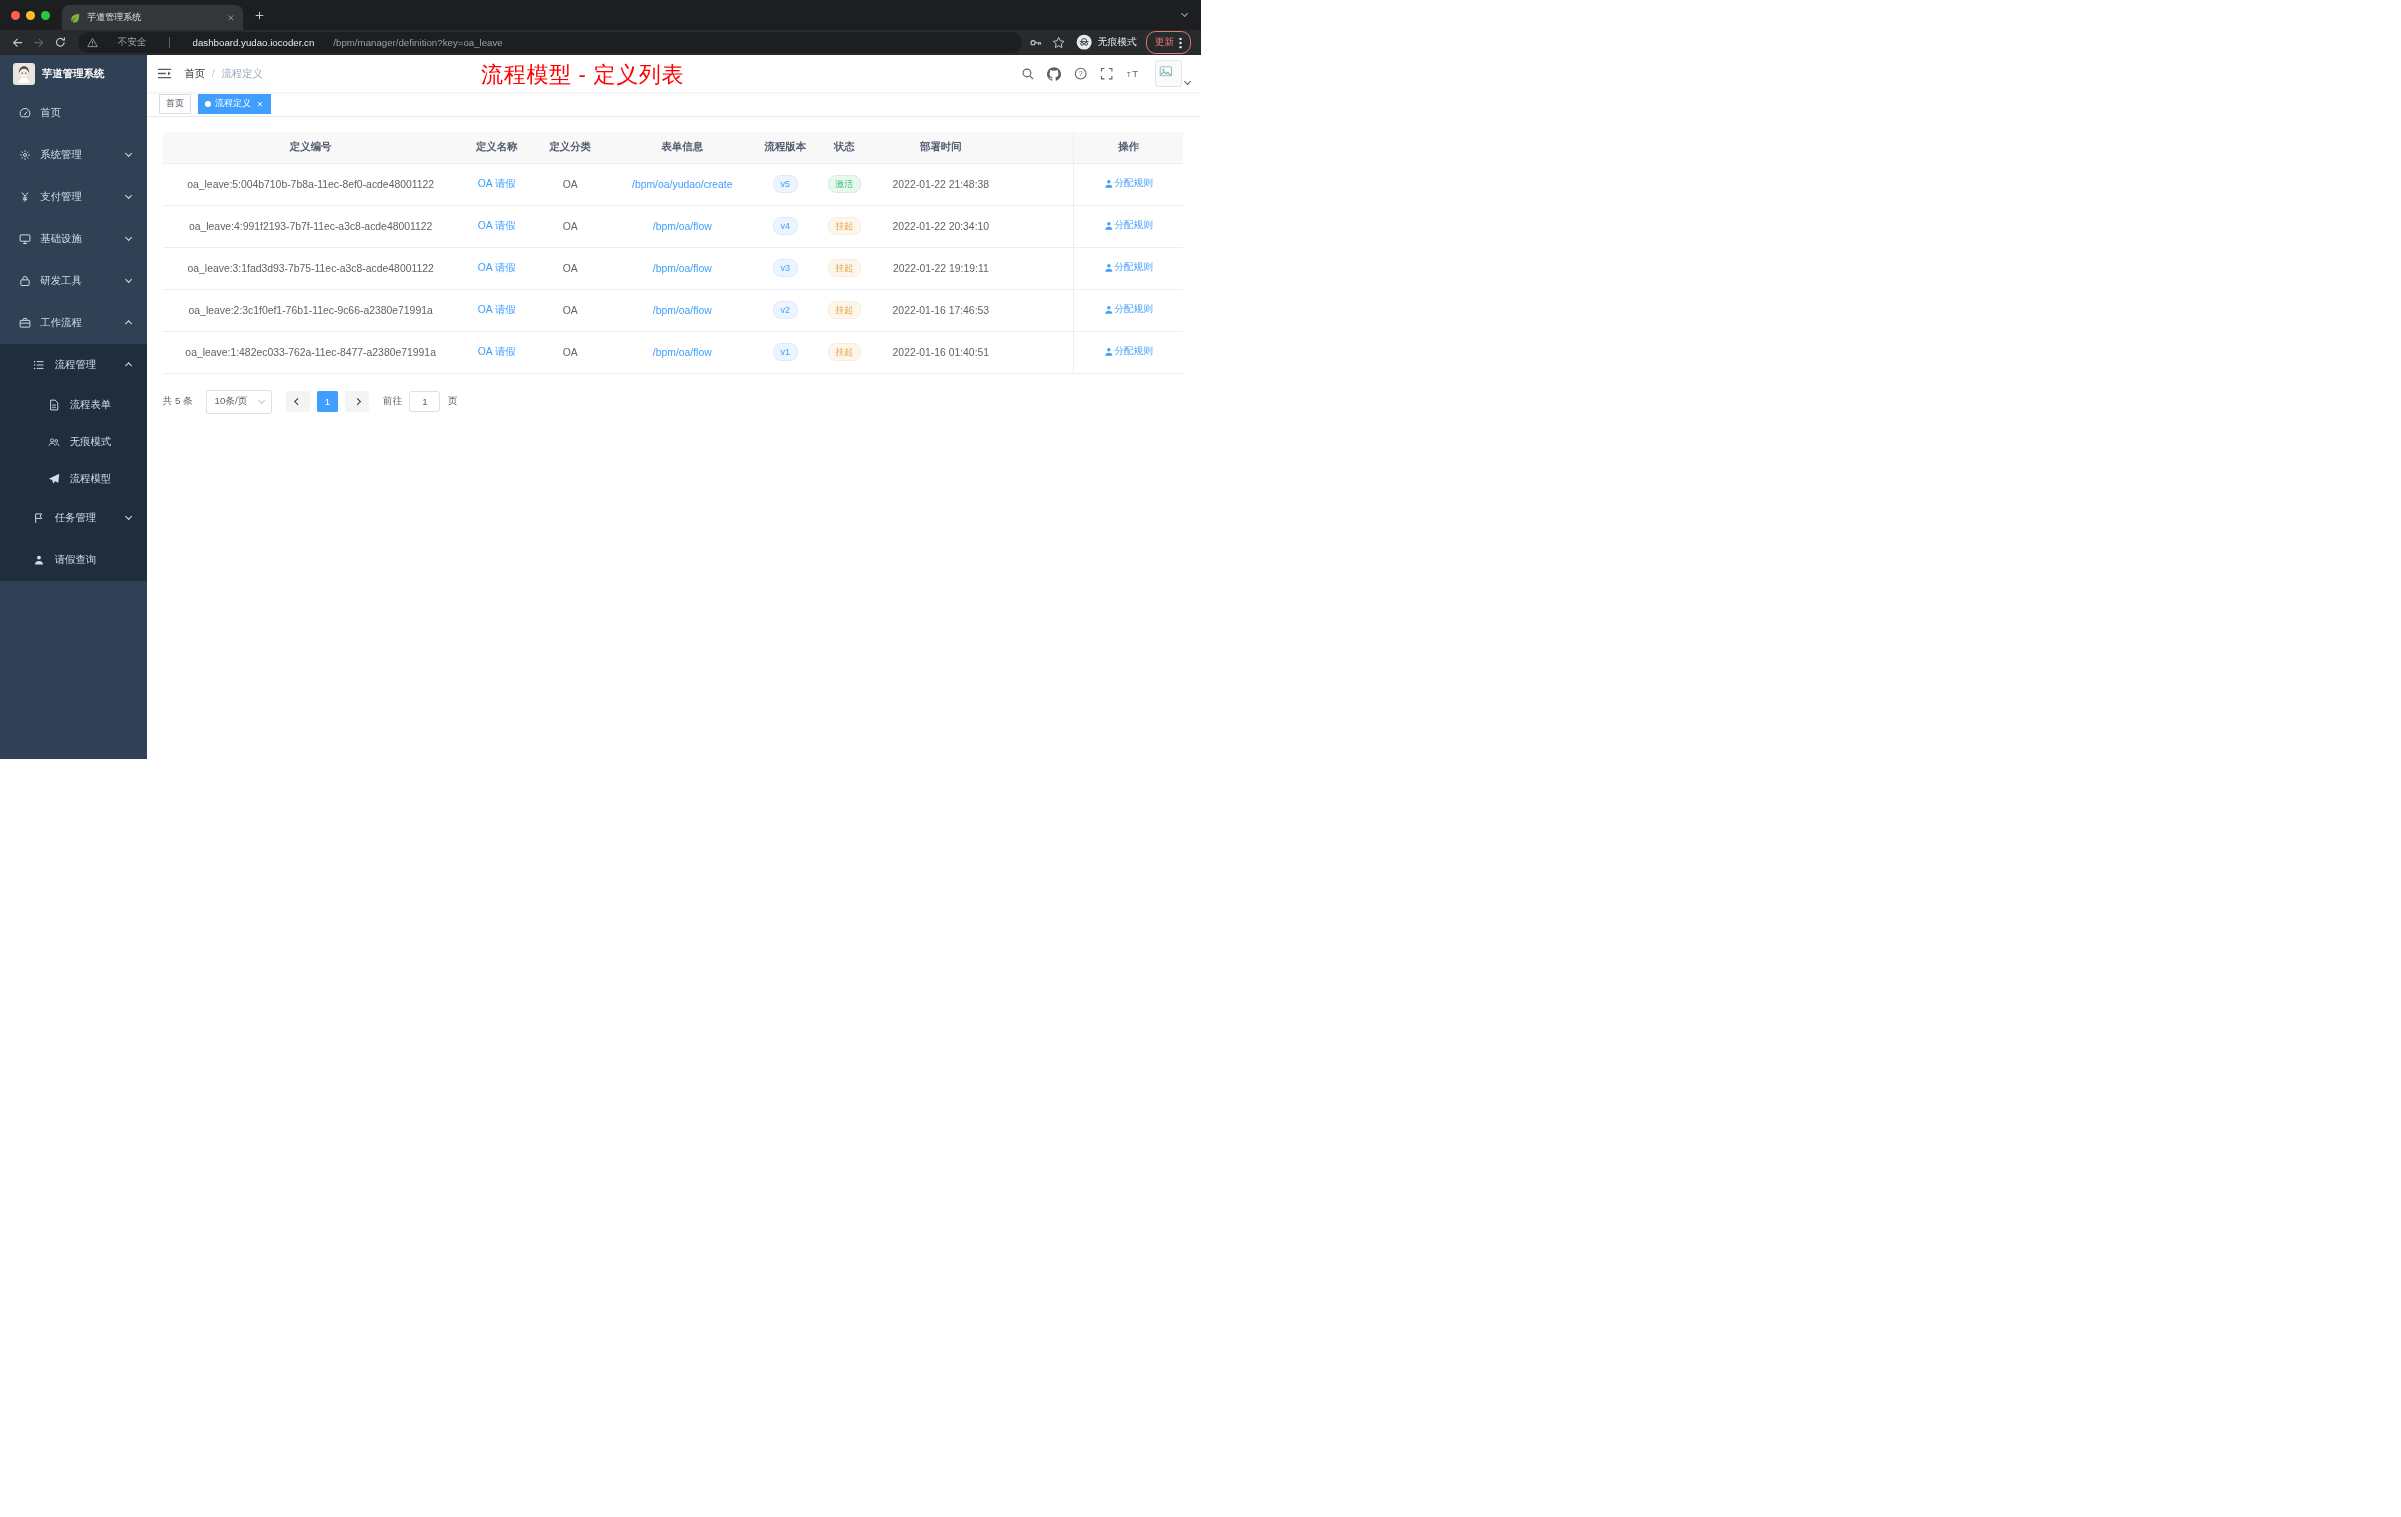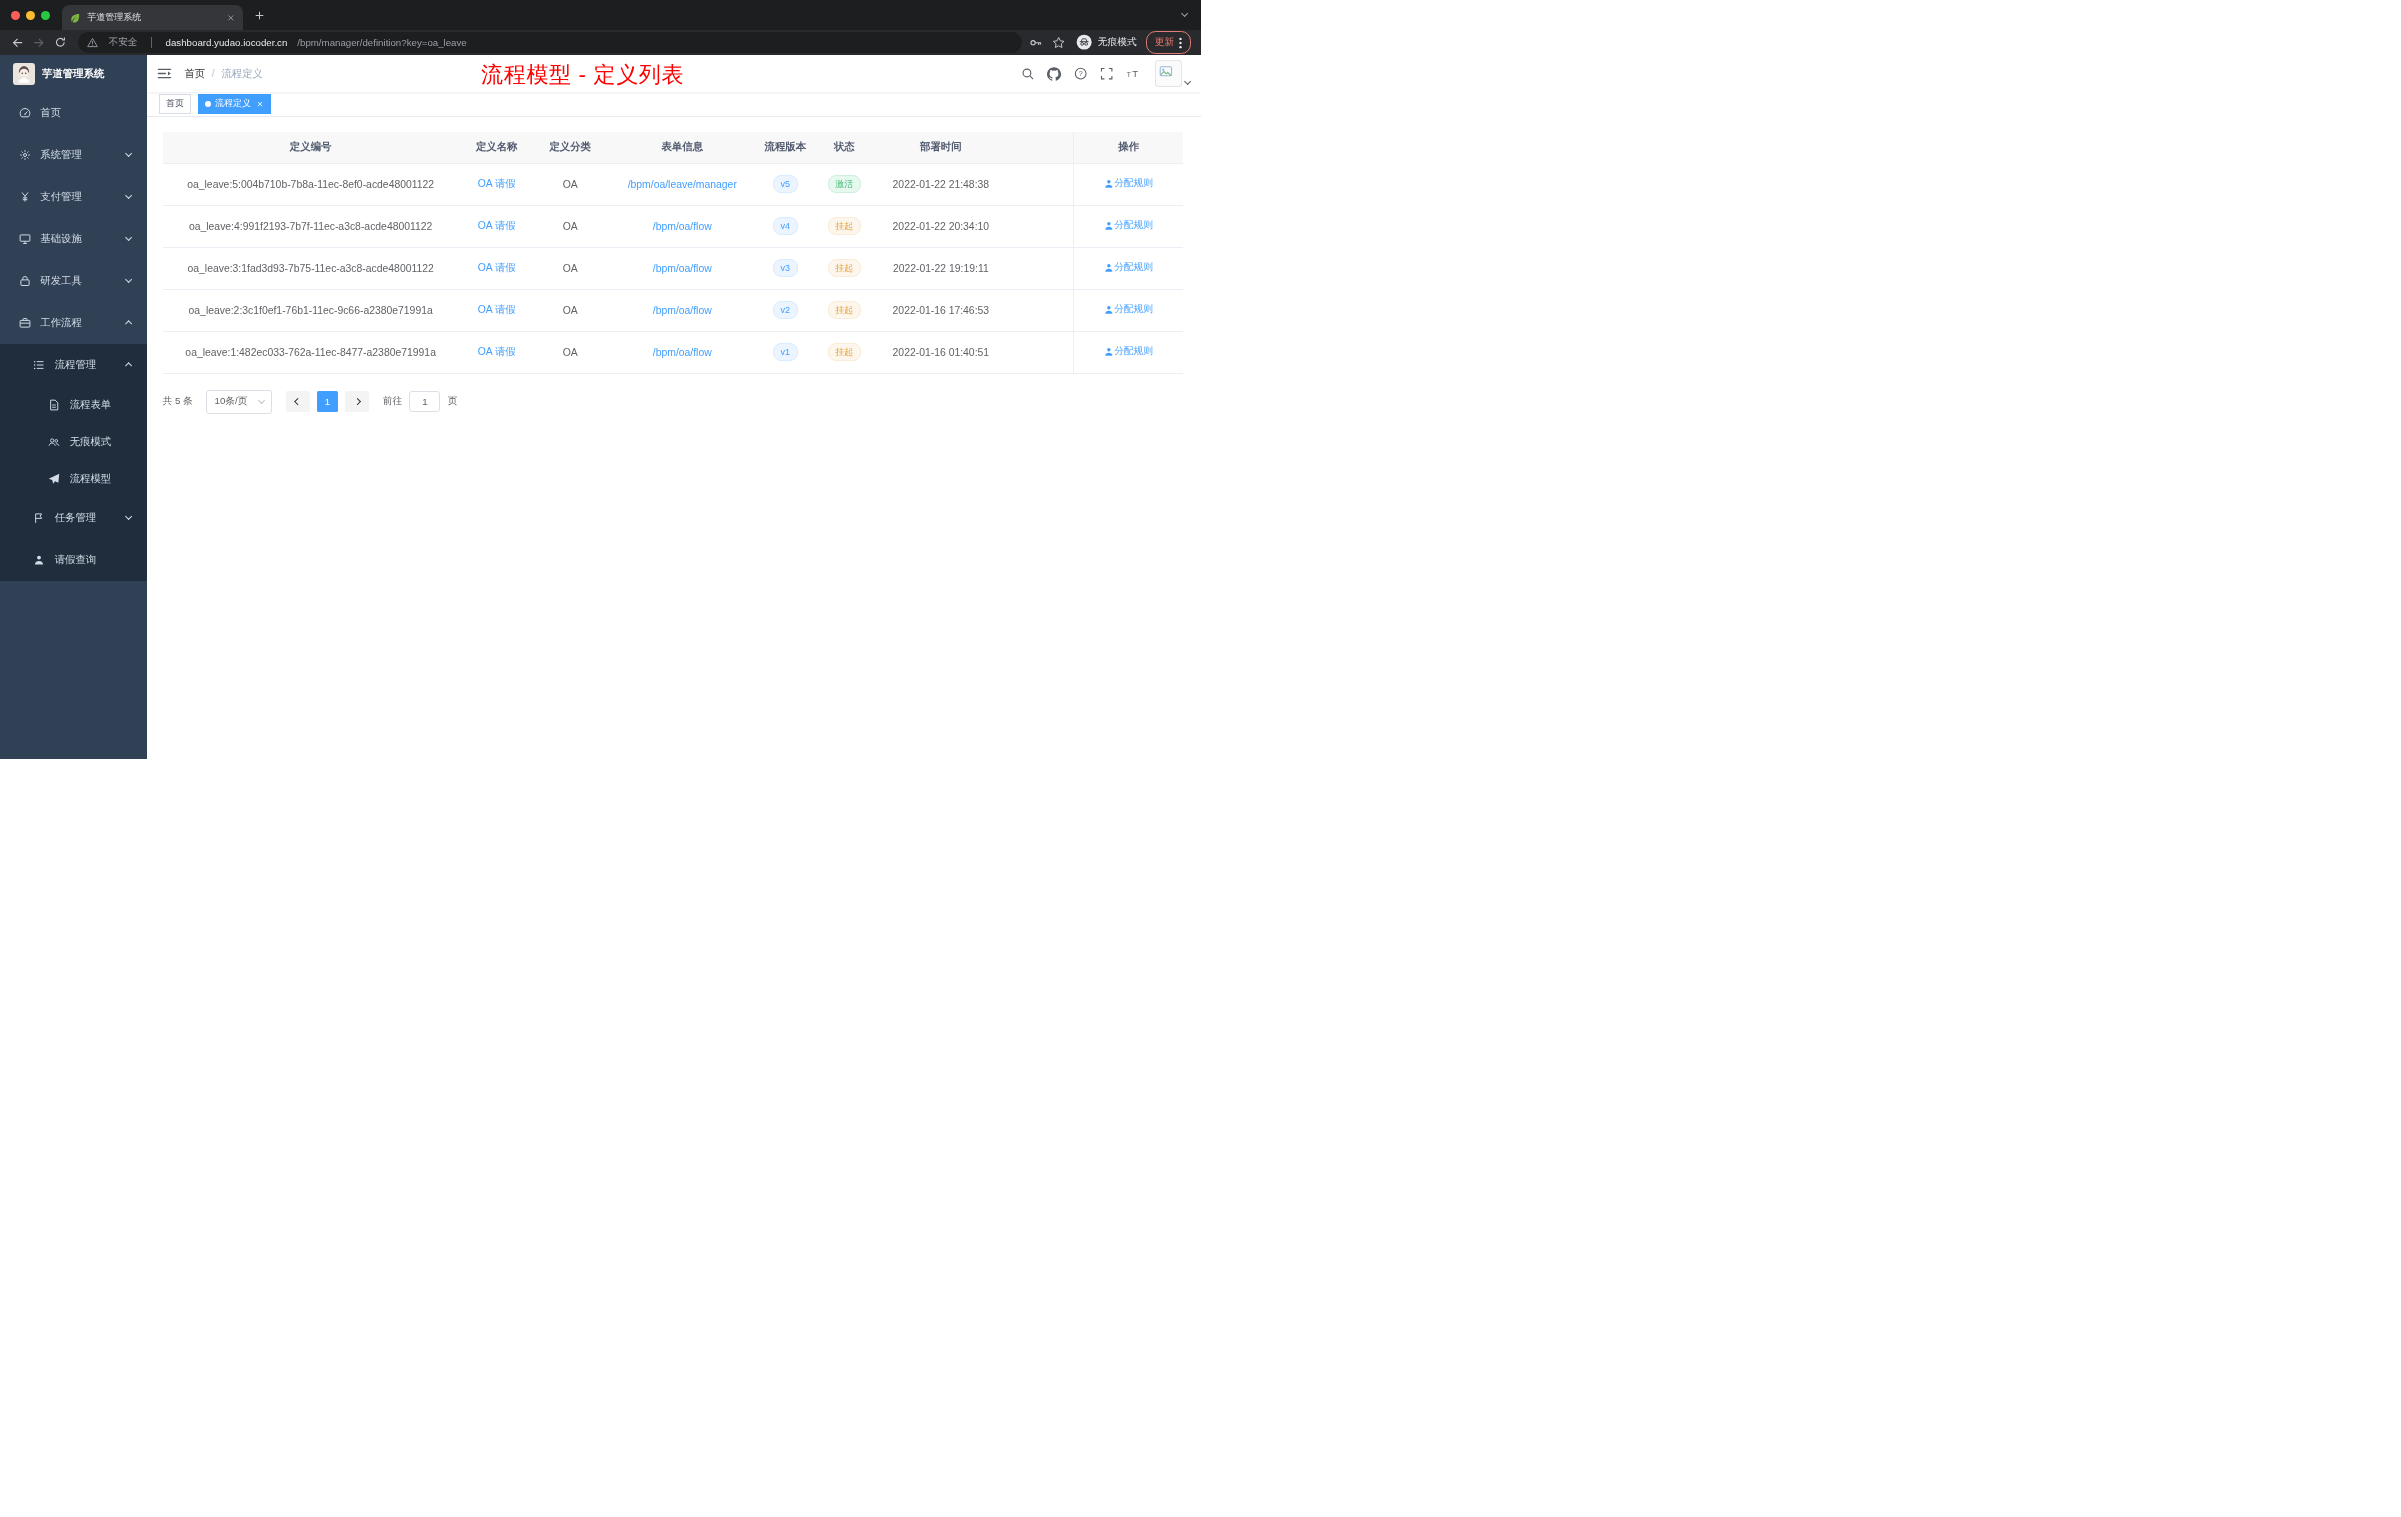--- a/index.html
+++ b/index.html
@@ -14,21 +14,21 @@
   .light.red{background:#ff5f57}.light.yellow{background:#febc2e}.light.green{background:#28c840}
   .tab{width:181px;height:25px;background:#35363a;border-radius:7.4px 7.4px 0 0;display:flex;align-items:center;padding:0 7.4px;gap:6px;margin-left:1.5px}
   .tab-title{flex:1;font-size:9px;color:#dfe1e5;white-space:nowrap;overflow:hidden;text-overflow:ellipsis}
   .tab-close{color:#9aa0a6;display:flex;align-items:center;cursor:pointer}
   .newtab{width:21px;height:21px;display:flex;align-items:center;justify-content:center;color:#c7cacd;align-self:center;margin-left:6px;cursor:pointer;border-radius:50%}
   .tabsearch{margin-left:auto;margin-right:13.4px;align-self:center;color:#9aa0a6;cursor:pointer}
 
   .toolbar{height:25px;background:#292a2d;display:flex;align-items:center;padding:0 7.4px;flex:none}
   .navbtn{width:21px;height:21px;display:flex;align-items:center;justify-content:center;color:#c7cacd;border-radius:50%;cursor:pointer;flex:none}
   .navbtn.disabled{color:#5d6165}
-  .omnibox{flex:1;height:21px;background:#1d1e20;border-radius:10.4px;display:flex;align-items:center;padding:0 9.7px;margin:0 7.4px;font-size:9.7px;color:#9aa0a6;gap:10px;min-width:0;cursor:text}
+  .omnibox{flex:1;height:21px;background:#1d1e20;border-radius:10.4px;display:flex;align-items:center;padding:0 9.7px;margin:0 7.4px;font-size:9.7px;color:#9aa0a6;gap:19px;min-width:0;cursor:text}
   .omni-sep{width:0.7px;height:10.4px;background:#5f6368;margin:0 3.7px;flex:none}
   .omni-domain{color:#e8eaed;white-space:nowrap}
   .omni-path{color:#9aa0a6;white-space:nowrap;overflow:hidden;text-overflow:ellipsis}
   .tb-right{display:flex;align-items:center;gap:9.7px;color:#c7cacd;flex:none;padding-right:3px}
   .incog{display:flex;align-items:center;gap:6px}
   .incog-label{color:#e8eaed;font-size:9.7px;white-space:nowrap}
   .update-pill{display:flex;align-items:center;gap:5.2px;height:23px;padding:0 7.4px;border:0.7px solid #e07b72;border-radius:9.7px;color:#ee7b71;font-size:9.7px;cursor:pointer}
   .update-pill .dots{color:#e8eaed;display:flex}
 
   
@@ -388,21 +388,21 @@
               <th>部署时间</th>
               <th></th>
               <th class="op-col">操作</th>
             </tr>
           </thead>
           <tbody>
             <tr>
               <td>oa_leave:5:004b710b-7b8a-11ec-8ef0-acde48001122</td>
               <td><a class="link">OA 请假</a></td>
               <td>OA</td>
-              <td><a class="link">/bpm/oa/leave/manager</a></td>
+              <td><a class="link">/bpm/oa/yudao/create</a></td>
               <td><span class="tag-pill pill-version">v5</span></td>
               <td><span class="tag-pill pill-success">激活</span></td>
               <td>2022-01-22 21:48:38</td>
               <td></td>
               <td class="op-col"><span class="op-link">
                     <svg width="9.7" height="9.7" viewBox="0 0 16 16">
                       <circle cx="8" cy="4.5" r="2.8" fill="currentColor"></circle>
                       <path d="M2 14.5c.4-3.2 2.7-5 6-5s5.6 1.8 6 5z" fill="currentColor"></path>
                     </svg>
                     <span>分配规则</span>

